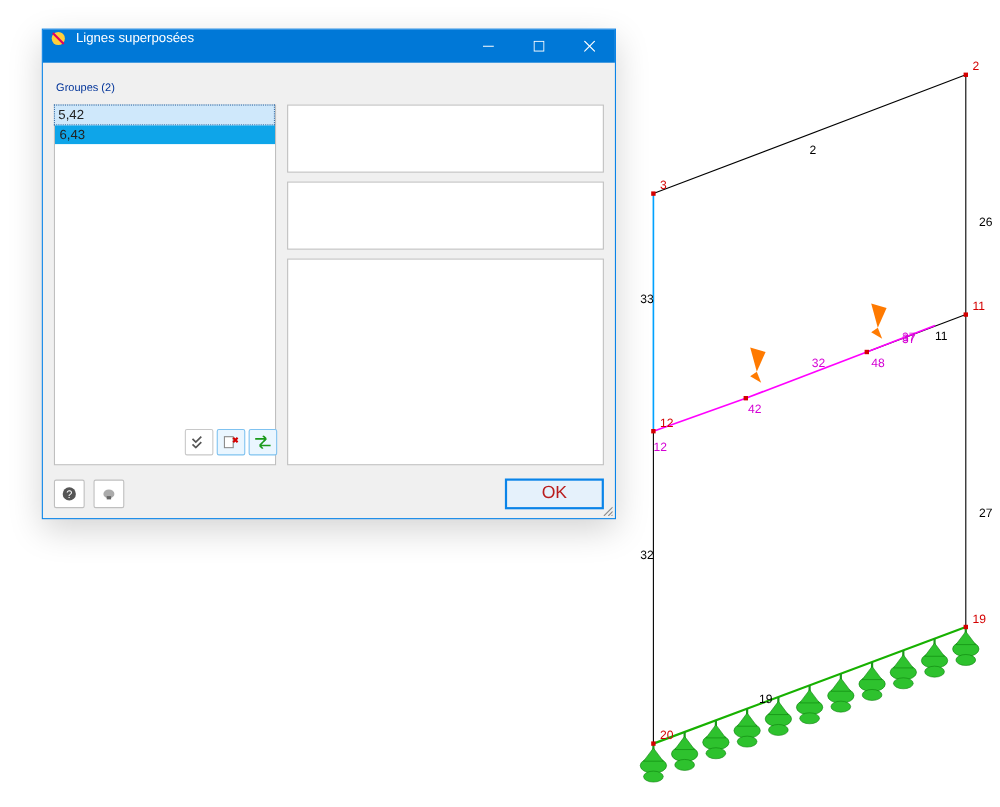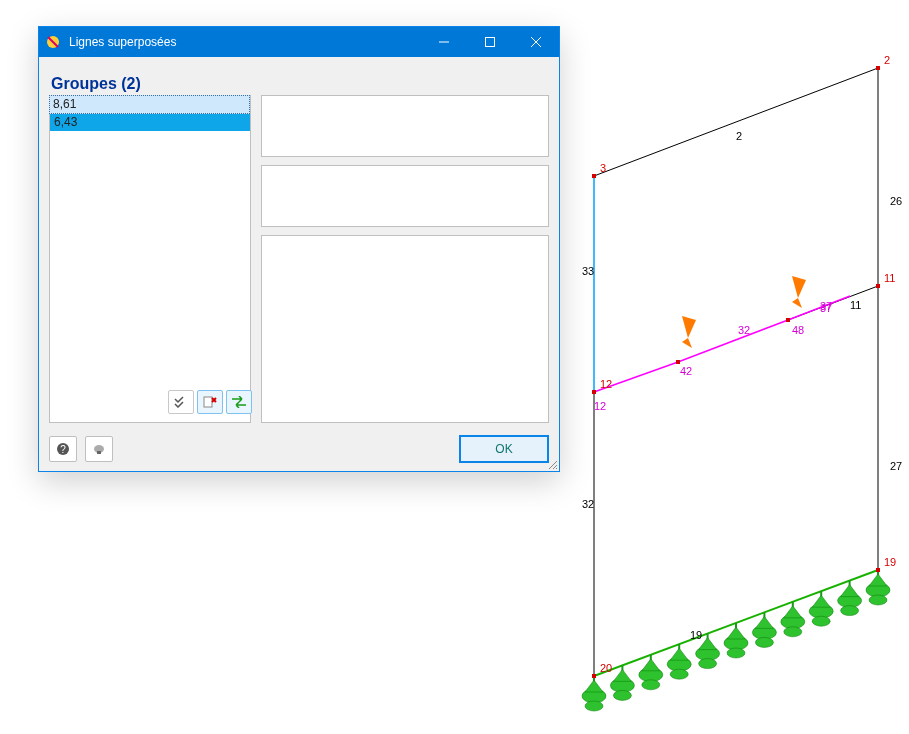--- a/index.html
+++ b/index.html
@@ -1,48 +1,48 @@
 <!DOCTYPE html>
 <html><head>
 <meta charset="utf-8">
 <style>
   html, body { margin:0; padding:0; background:#fff; font-family:"Segoe UI",Arial,sans-serif; font-size:12px; color:#222; }
   .stage { position:relative; width:909px; height:734px; }
 
   
   .dialog { position:absolute; left:38px; top:26px; width:520px; height:444px;
             box-shadow:0 10px 30px rgba(0,0,0,.18); border:1px solid #0a84e8; background:#f0f0f0;}
-  .titlebar { height:30px; background:#0078d7; color:#fff; display:flex; align-items:center; padding:0 0 0 6px; }
+  .titlebar { height:30px; background:#0078d7; color:#fff; display:flex; align-items:flex-start; padding:0 0 0 6px; }
   .titlebar .icon { width:16px; height:16px; margin-right:8px; position:relative; }
   .titlebar .icon svg { display:block; }
   .titlebar .title { flex:0 0 auto; font-size:12px; }
   .titlebar .spacer { flex:1; }
   .winbtn { width:46px; height:30px; display:flex; align-items:center; justify-content:center; }
   .winbtn svg { stroke:#fff; stroke-width:1; fill:none; }
 
   .content { position:absolute; left:10px; top:40px; right:10px; bottom:44px; }
   .panel-left { position:absolute; left:0; top:28px; width:200px; bottom:4px; border:1px solid #bfbfbf; background:#fff; }
-  .groups-header { position:absolute; left:2px; top:8px; width:200px; color:#003399; font-weight:700; font-size:16px; }
+  .groups-header { position:absolute; left:2px; top:8px; width:200px; color:#003399; font-weight:400; font-size:10px; }
   .list { font-size:12px; }
   .list .row { height:17px; line-height:17px; padding:0 4px; white-space:nowrap; }
   .list .row.selected { background:#cfe8fb; border:1px dotted #3a6ea5; margin:-1px 0 0 -1px; padding-left:3px;}
   .list .row.alt { background:#0ea5e9; }
 
   .panel-right-top { position:absolute; left:212px; top:28px; right:0; height:60px; border:1px solid #bfbfbf; background:#fff;}
   .panel-right-mid { position:absolute; left:212px; top:98px; right:0; height:60px; border:1px solid #bfbfbf; background:#fff;}
   .panel-right-bot { position:absolute; left:212px; top:168px; right:0; bottom:4px; border:1px solid #bfbfbf; background:#fff;}
 
   .lefticons { position:absolute; left:118px; bottom:8px; display:flex; gap:3px; }
   .iconbtn { width:24px; height:22px; border:1px solid #c8c8c8; background:#fff; display:flex; align-items:center; justify-content:center; border-radius:2px; }
   .iconbtn.hl { background:#eaf6ff; border-color:#7fc2f0;}
 
   .footer { position:absolute; left:10px; right:10px; bottom:8px; height:28px; display:flex; align-items:center; }
   .footer .left { display:flex; gap:8px; align-items:center;}
   .sqbtn { width:26px; height:24px; border:1px solid #bfbfbf; background:#fff; border-radius:2px; display:flex; align-items:center; justify-content:center;}
-  .okbtn { margin-left:auto; width:86px; height:24px; border:2px solid #0a84e8; background:#e5f1fb; color:#0f766e; font-size:12px; display:flex; align-items:center; justify-content:center; }
+  .okbtn { margin-left:auto; width:86px; height:24px; border:2px solid #0a84e8; background:#e5f1fb; color:#b91c1c; font-size:16px; display:flex; align-items:center; justify-content:center; }
   .resize-grip { position:absolute; right:2px; bottom:2px; width:10px; height:10px; }
   .resize-grip svg { display:block; }
 
   
   .view { position:absolute; left:560px; top:20px; width:350px; height:710px; }
   .view svg { width:100%; height:100%; overflow:visible; }
   .node { fill:#d40000; }
   .nodeText { font:11px Arial; fill:#d40000; }
   .lineText { font:11px Arial; fill:#000; }
   .pinkText { font:11px Arial; fill:#d400d4; }
@@ -83,21 +83,21 @@
           <svg width="10" height="10">
             <path d="M0 0 L10 10 M10 0 L0 10"></path>
           </svg>
         </div>
     </div>
 
     <div class="content">
       <div class="groups-header">Groupes (2)</div>
       <div class="panel-left">
         <div class="list">
-          <div class="row selected">8,61</div>
+          <div class="row selected">5,42</div>
           <div class="row alt">6,43</div>
         </div>
         <div class="lefticons">
           <div class="iconbtn">
               <svg width="14" height="12">
                 <path d="M1 3 L4 6 L9 1" stroke="#555" fill="none" stroke-width="1.5"></path>
                 <path d="M1 8 L4 11 L9 6" stroke="#555" fill="none" stroke-width="1.5"></path>
               </svg>
             </div>
           <div class="iconbtn hl">

